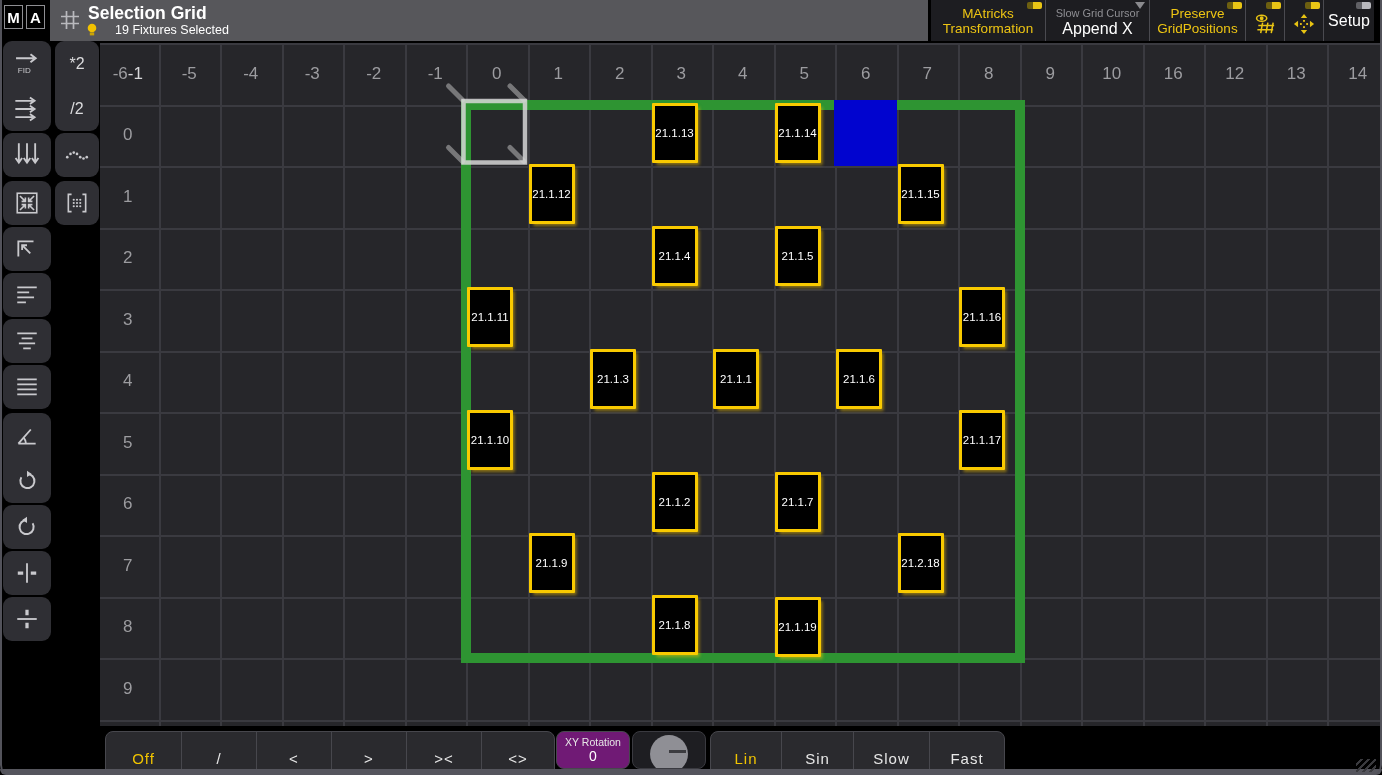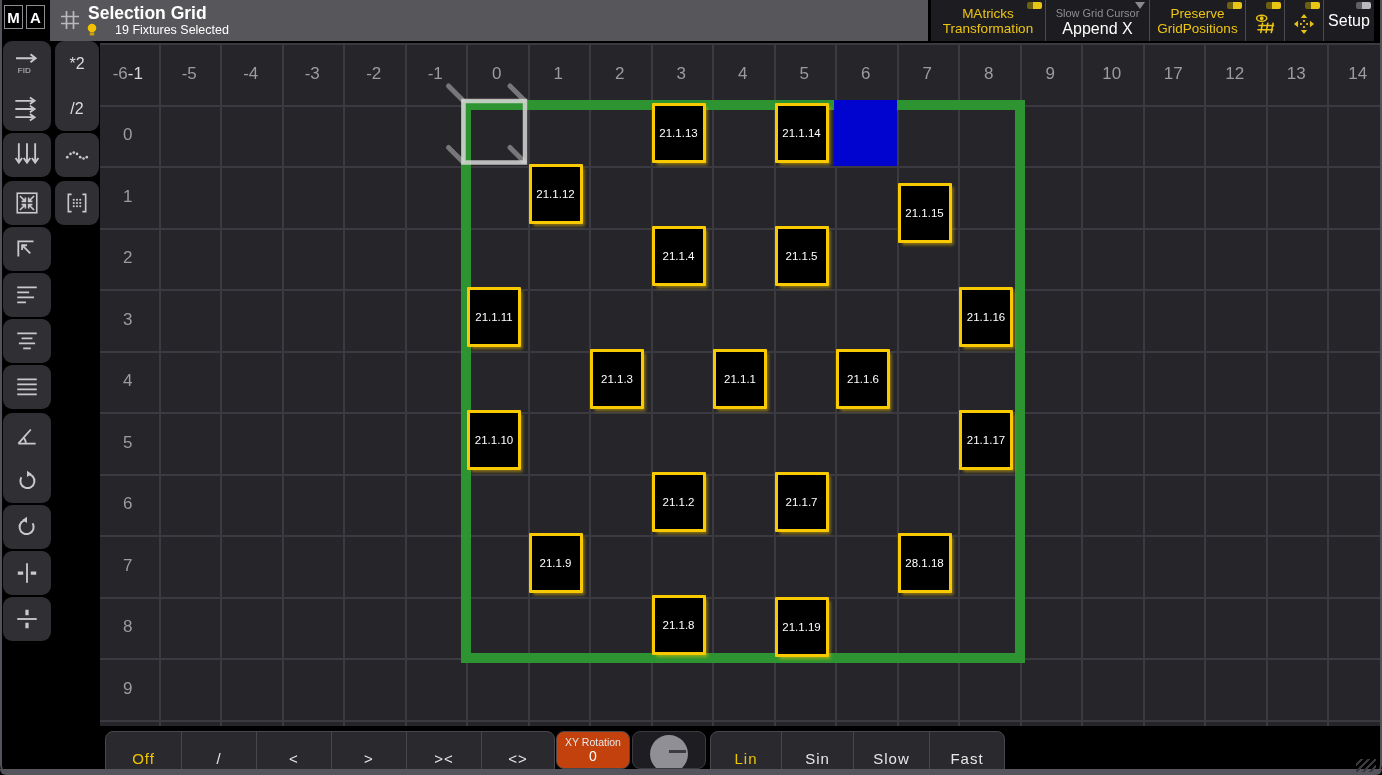--- a/index.html
+++ b/index.html
@@ -43,29 +43,29 @@
   svg.icon { display:block; }
   
   #grid { position:absolute; left:97px; top:43px; width:1285px; height:683px; background-color:#26262a; overflow:hidden; z-index:10;
     background-image:
       repeating-linear-gradient(to right, #3a3a40 0 2px, transparent 2px 61.5px),
       repeating-linear-gradient(to bottom, #3a3a40 0 2px, transparent 2px 61.5px); }
   .col-label, .row-label { position:absolute; width:61.5px; height:61.5px; display:flex; align-items:center; justify-content:center; font-size:17px; color:#9c9ca0; }
   .corner-extra { color:#d8d8db; }
   #selection-rect { position:absolute; border:10px solid #2e9432; z-index:1; }
   #highlight-cell { position:absolute; background:#0104cf; z-index:2; }
-  .fixture { position:absolute; width:54px; height:60px; background:#000; border:3px solid #f9ca00; border-radius:1px; display:flex; align-items:center; justify-content:center; font-size:11.5px; color:#fff; z-index:3; box-shadow:2.5px 3px 3px -1px rgba(247,198,0,.5); }
+  .fixture { position:absolute; width:46px; height:60px; background:#000; border:3px solid #f9ca00; border-radius:1px; display:flex; align-items:center; justify-content:center; font-size:11.5px; color:#fff; z-index:3; box-shadow:2.5px 3px 3px -1px rgba(247,198,0,.5); }
   #cursor-svg { position:absolute; left:0; top:0; z-index:4; }
   
   #bottombar { position:absolute; left:0; top:726px; width:1382px; height:43px; z-index:35; }
   .bb-group { position:absolute; top:5px; height:54px; display:flex; border:1px solid #47474d; border-radius:8px; overflow:hidden; background:#2a2a2e; }
   .bb-btn { display:flex; align-items:center; justify-content:center; font-size:15px; color:#e8e8e8; border-left:1px solid #47474d; letter-spacing:1px; }
   .bb-btn:first-child { border-left:none; }
   .bb-btn.active { color:#f0c400; }
-  #xy-panel { position:absolute; left:556px; top:5px; width:74px; height:38px; background:#c2410c; border:1px solid #47474d; border-radius:8px; display:flex; flex-direction:column; align-items:center; justify-content:center; }
+  #xy-panel { position:absolute; left:556px; top:5px; width:74px; height:38px; background:#701a75; border:1px solid #47474d; border-radius:8px; display:flex; flex-direction:column; align-items:center; justify-content:center; }
   #xy-panel .xy-label { font-size:10.5px; color:#e6e6e6; }
   #xy-panel .xy-value { font-size:14px; color:#fff; }
   #knob-panel { position:absolute; left:632px; top:5px; width:74px; height:38px; background:#1e1e22; border:1px solid #3a3a40; border-radius:8px; overflow:hidden; }
   #knob { position:absolute; left:50%; top:3px; transform:translateX(-50%); width:38px; height:38px; border-radius:50%; background:#8f8f95; }
   #knob::after { content:""; position:absolute; left:50%; top:15px; width:17px; height:3px; background:#3c3c40; }
 </style>
 </head>
 <body>
 
 <div id="titlebar">
@@ -326,21 +326,21 @@
     <div class="col-label" style="left: 861px; top: 0px;">
       <span>8</span>
     </div>
     <div class="col-label" style="left: 922.5px; top: 0px;">
       <span>9</span>
     </div>
     <div class="col-label" style="left: 984px; top: 0px;">
       <span>10</span>
     </div>
     <div class="col-label" style="left: 1045.5px; top: 0px;">
-      <span>17</span>
+      <span>16</span>
     </div>
     <div class="col-label" style="left: 1107px; top: 0px;">
       <span>12</span>
     </div>
     <div class="col-label" style="left: 1168.5px; top: 0px;">
       <span>13</span>
     </div>
     <div class="col-label" style="left: 1230px; top: 0px;">
       <span>14</span>
     </div>
@@ -352,34 +352,34 @@
     <div class="row-label" style="left: 0px; top: 369px;">5</div>
     <div class="row-label" style="left: 0px; top: 430.5px;">6</div>
     <div class="row-label" style="left: 0px; top: 492px;">7</div>
     <div class="row-label" style="left: 0px; top: 553.5px;">8</div>
     <div class="row-label" style="left: 0px; top: 615px;">9</div>
     <div id="selection-rect" style="left: 364px; top: 56.5px; width: 563.5px; height: 563.5px;"></div>
     <div id="highlight-cell" style="left: 737px; top: 56.5px; width: 63px; height: 66px;"></div>
     <div class="fixture" style="left: 554.5px; top: 59.5px;">21.1.13</div>
     <div class="fixture" style="left: 677.5px; top: 59.5px;">21.1.14</div>
     <div class="fixture" style="left: 431.5px; top: 121px;">21.1.12</div>
-    <div class="fixture" style="left: 800.5px; top: 121px; margin-top: 19px;">21.1.15</div>
+    <div class="fixture" style="left: 800.5px; top: 121px;">21.1.15</div>
     <div class="fixture" style="left: 554.5px; top: 182.5px;">21.1.4</div>
     <div class="fixture" style="left: 677.5px; top: 182.5px;">21.1.5</div>
     <div class="fixture" style="left: 370px; top: 244px;">21.1.11</div>
     <div class="fixture" style="left: 862px; top: 244px;">21.1.16</div>
     <div class="fixture" style="left: 493px; top: 305.5px;">21.1.3</div>
     <div class="fixture" style="left: 616px; top: 305.5px;">21.1.1</div>
     <div class="fixture" style="left: 739px; top: 305.5px;">21.1.6</div>
     <div class="fixture" style="left: 370px; top: 367px;">21.1.10</div>
     <div class="fixture" style="left: 862px; top: 367px;">21.1.17</div>
     <div class="fixture" style="left: 554.5px; top: 428.5px;">21.1.2</div>
     <div class="fixture" style="left: 677.5px; top: 428.5px;">21.1.7</div>
     <div class="fixture" style="left: 431.5px; top: 490px;">21.1.9</div>
-    <div class="fixture" style="left: 800.5px; top: 490px;">28.1.18</div>
+    <div class="fixture" style="left: 800.5px; top: 490px;">21.2.18</div>
     <div class="fixture" style="left: 554.5px; top: 551.5px;">21.1.8</div>
     <div class="fixture" style="left: 677.5px; top: 554px;">21.1.19</div>
     <svg id="cursor-svg" width="1285" height="683">
       <line x1="351.5" y1="43" x2="365.5" y2="57" stroke="rgba(200,200,200,0.5)" stroke-width="5" stroke-linecap="round"></line>
       <line x1="413" y1="43" x2="427" y2="57" stroke="rgba(200,200,200,0.5)" stroke-width="5" stroke-linecap="round"></line>
       <line x1="351.5" y1="104.5" x2="365.5" y2="118.5" stroke="rgba(200,200,200,0.5)" stroke-width="5" stroke-linecap="round"></line>
       <line x1="413" y1="104.5" x2="427" y2="118.5" stroke="rgba(200,200,200,0.5)" stroke-width="5" stroke-linecap="round"></line>
       <rect x="366.5" y="58" width="61.5" height="61.5" fill="none" stroke="rgba(215,215,215,0.85)" stroke-width="4.5"></rect>
     </svg>
   </div>

